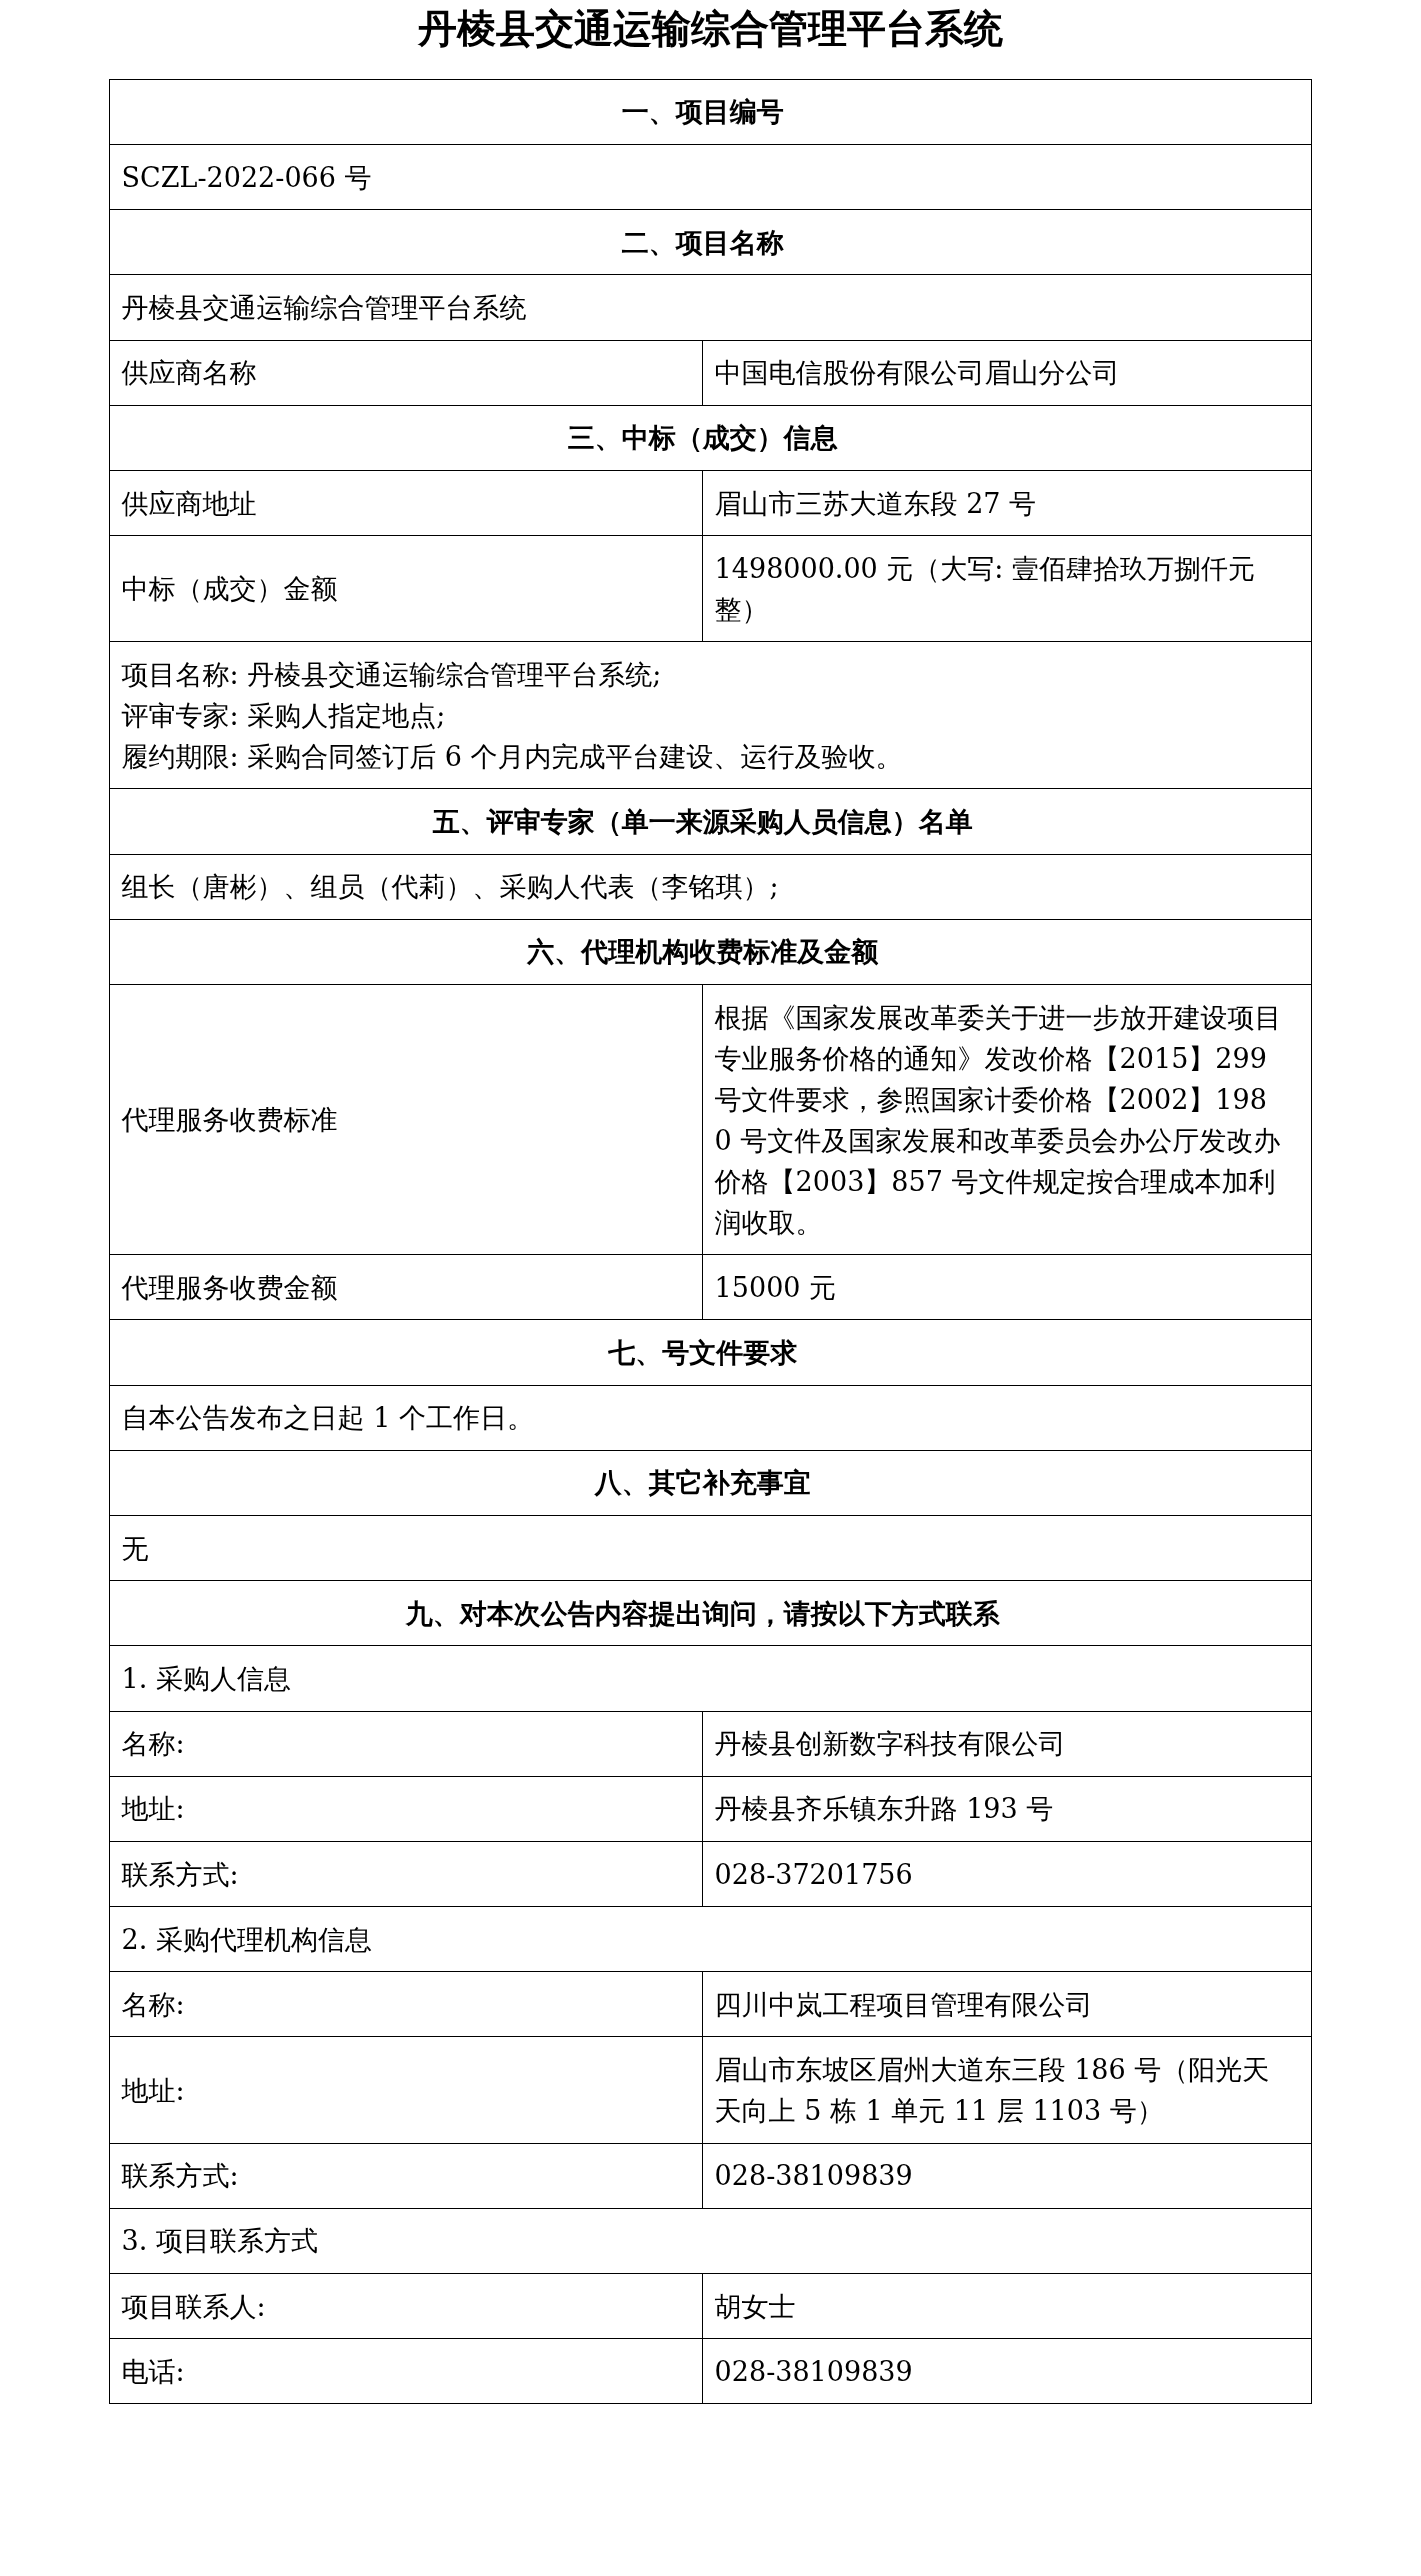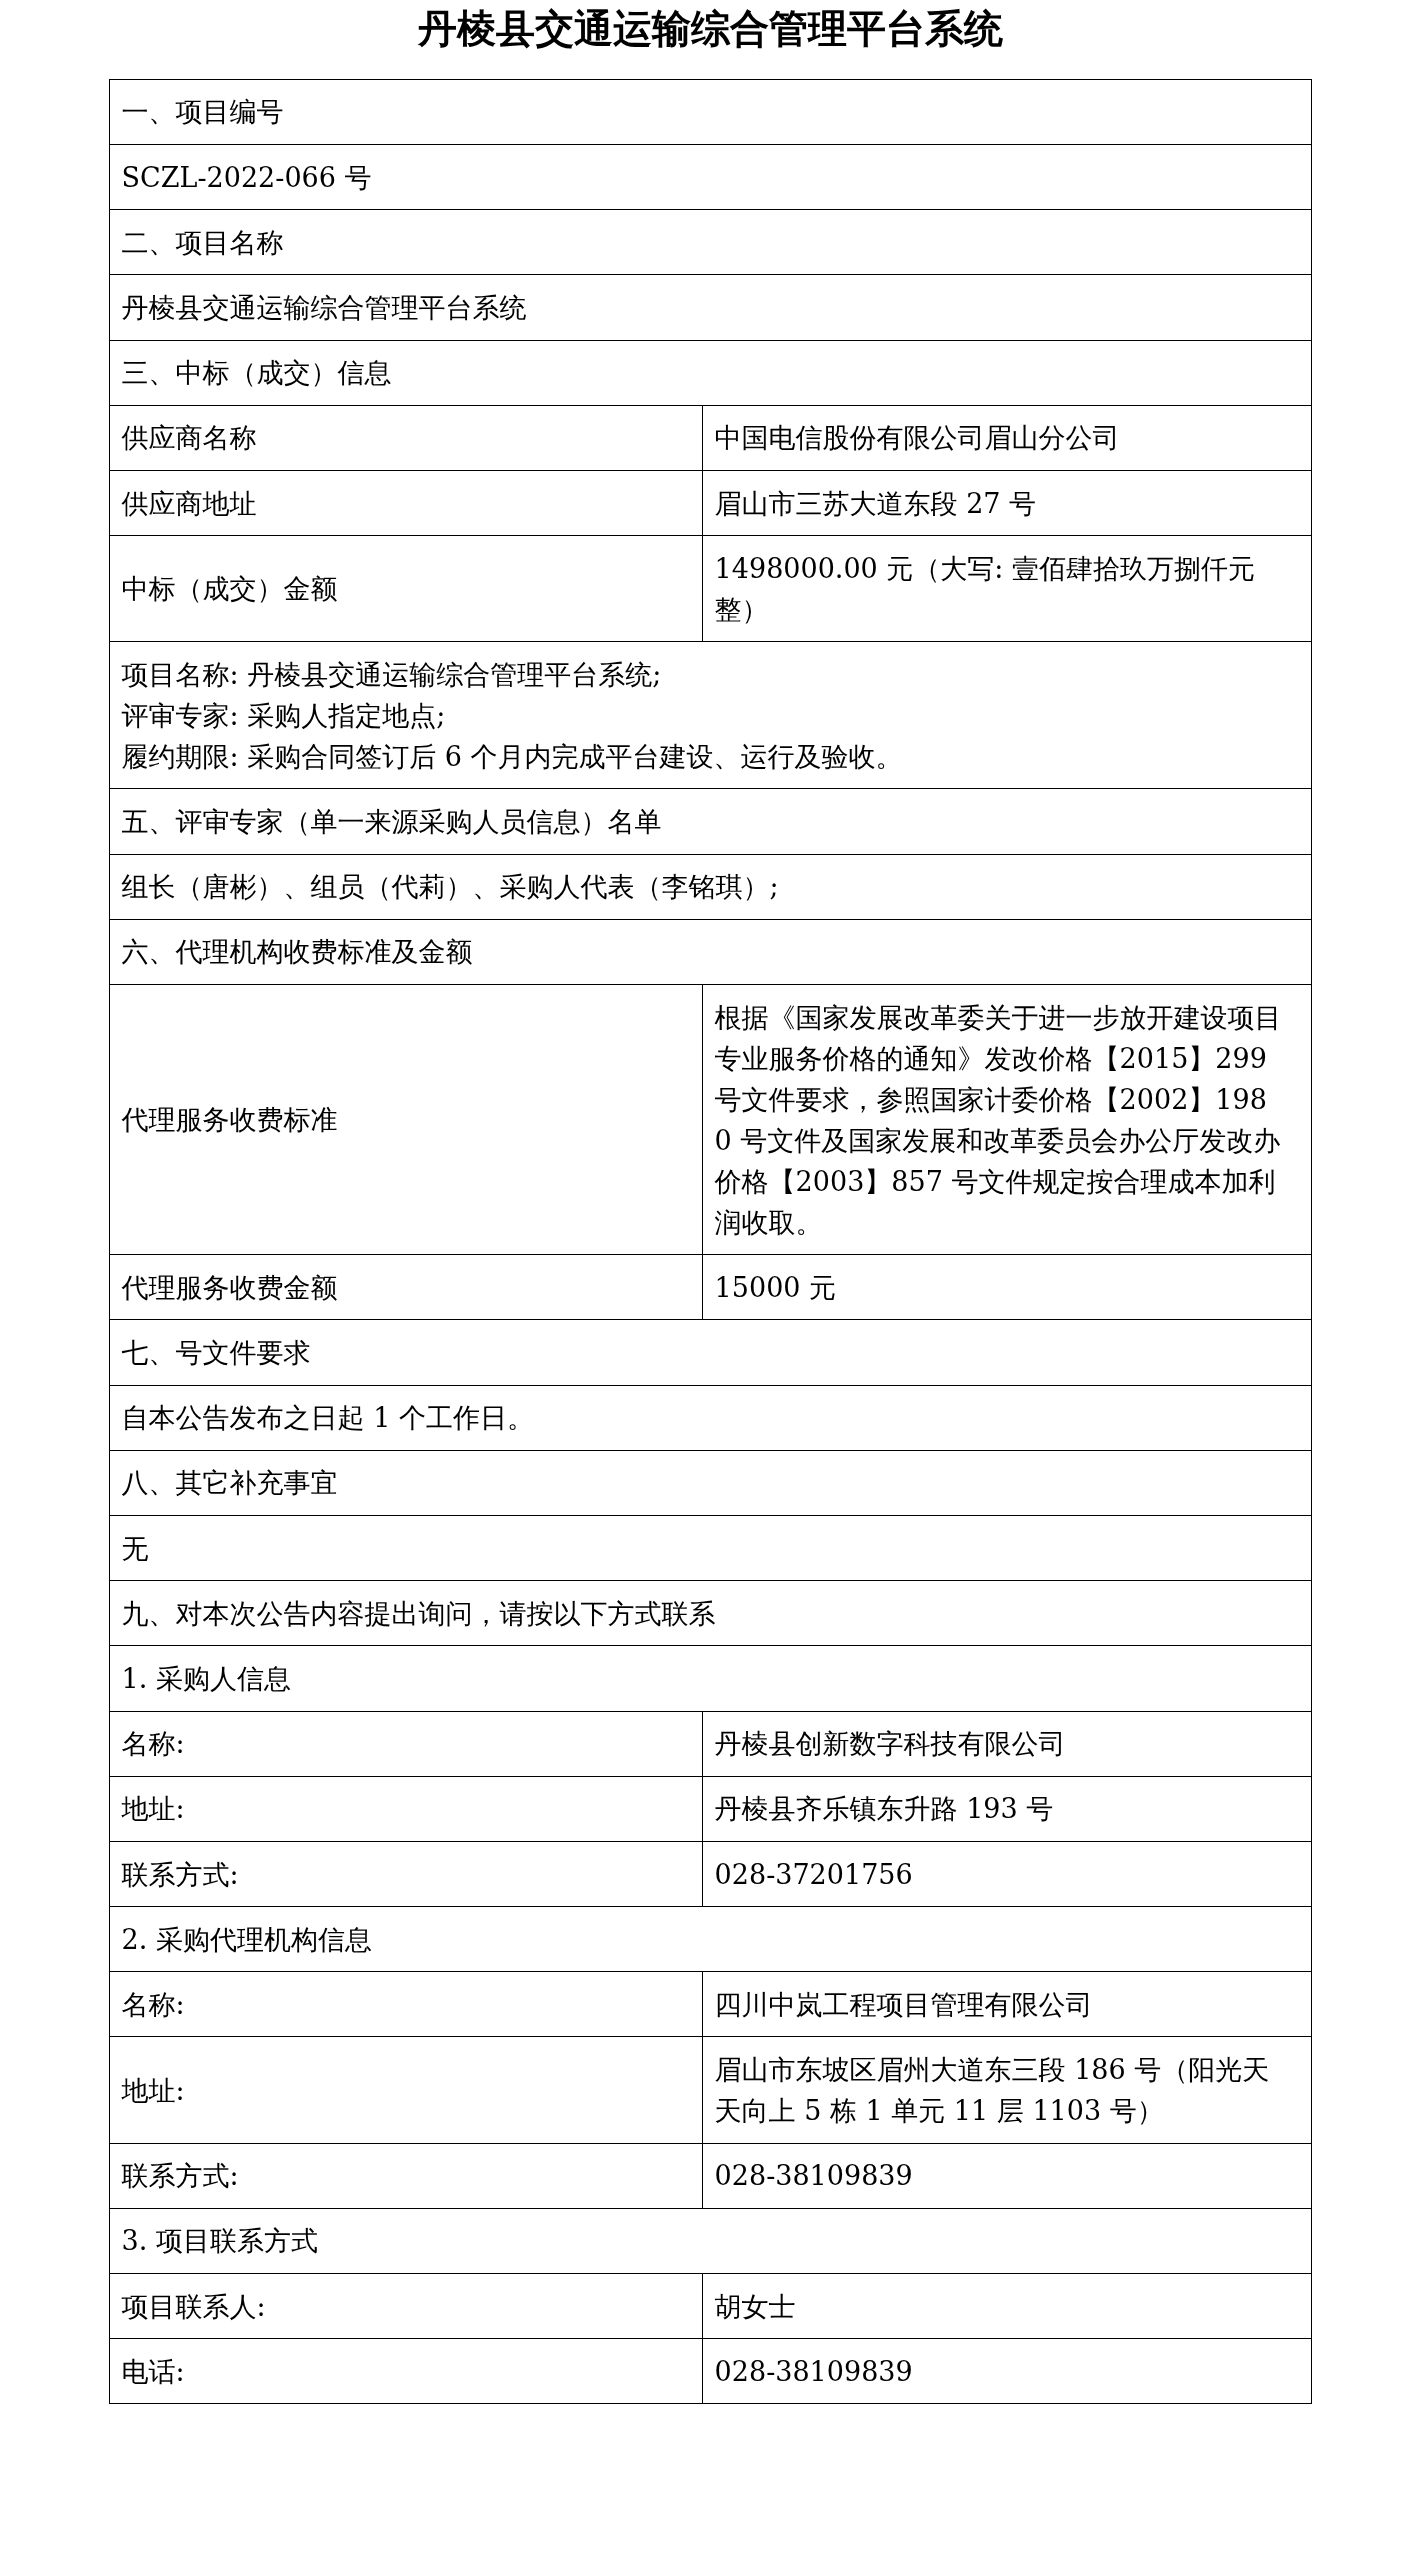--- a/index.html
+++ b/index.html
@@ -37,21 +37,22 @@
   }
   table.announcement td {
     border: 1.8px solid #000000;
     font-size: 27px;
     line-height: 41px;
     padding: 11.6px 27px 11.6px 11.6px;
     vertical-align: middle;
     word-break: break-all;
   }
   td.section-cell {
-    font-weight: normal;
+    font-weight: bold;
+    text-align: center;
   }
   td.indent {
     padding-left: 150px;
   }
   col.c1 { width: 593px; }
   col.c2 { width: 609px; }
 </style>
 </head>
 <body>
 
@@ -70,25 +71,25 @@
         <tr>
           <td colspan="2" class="full-cell">SCZL-2022-066 号</td>
         </tr>
         <tr>
           <td colspan="2" class="section-cell">二、项目名称</td>
         </tr>
         <tr>
           <td colspan="2" class="full-cell">丹棱县交通运输综合管理平台系统</td>
         </tr>
         <tr>
-          <td colspan="2" class="section-cell">三、中标（成交）信息</td>
+          <td class="label-cell">供应商名称</td>
+          <td class="value-cell">中国电信股份有限公司眉山分公司</td>
         </tr>
         <tr>
-          <td class="label-cell">供应商名称</td>
-          <td class="value-cell">中国电信股份有限公司眉山分公司</td>
+          <td colspan="2" class="section-cell">三、中标（成交）信息</td>
         </tr>
         <tr>
           <td class="label-cell">供应商地址</td>
           <td class="value-cell">眉山市三苏大道东段 27 号</td>
         </tr>
         <tr>
           <td class="label-cell">中标（成交）金额</td>
           <td class="value-cell">1498000.00 元（大写: 壹佰肆拾玖万捌仟元整）</td>
         </tr>
         <tr>

